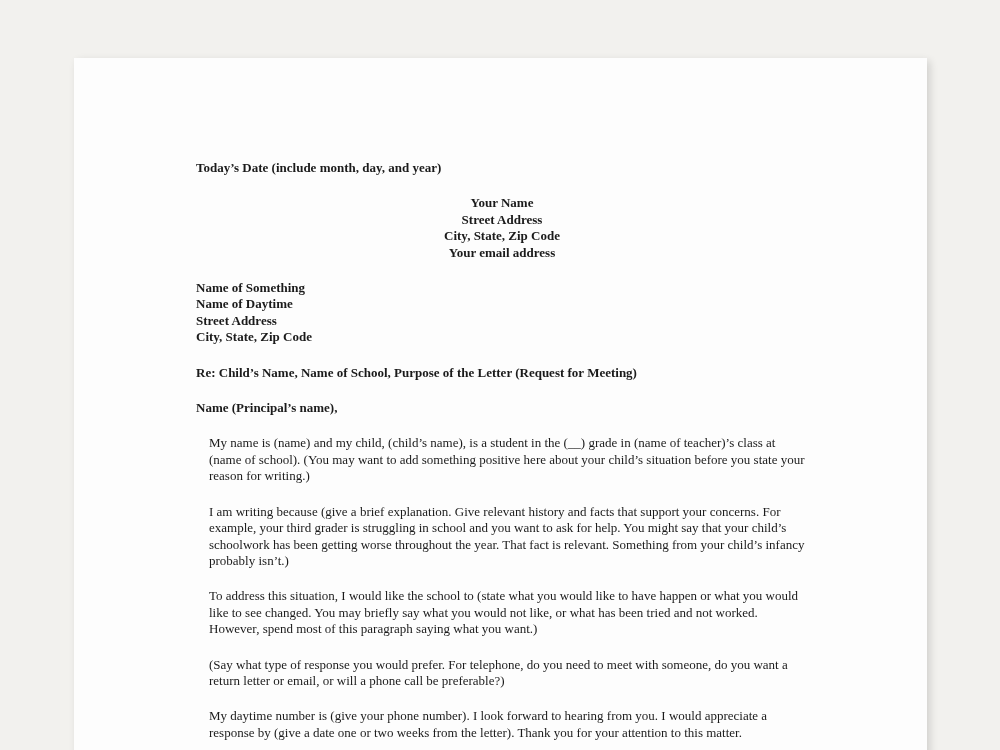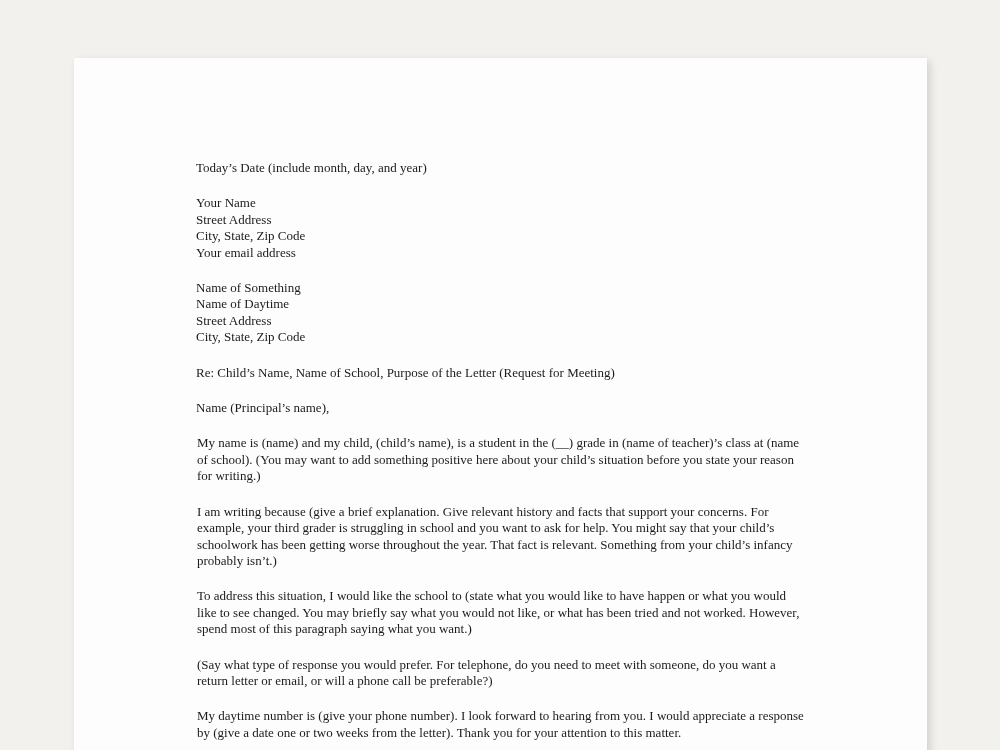--- a/index.html
+++ b/index.html
@@ -28,26 +28,27 @@
     left: 122px;
     top: 102px;
     width: 612px;
     color: #1b1b1b;
     font-size: 13px;
     line-height: 16.4px;
     -webkit-font-smoothing: antialiased;
   }
   .block {
     margin: 0 0 19px 0;
+    font-weight: bold;
   }
   .sender {
-    text-align: left;
+    text-align: center;
   }
   .content p {
-    margin: 0 0 19px 1px;
+    margin: 0 0 19px 13px;
   }
 </style>
 </head>
 <body>
 
 <div class="paper">
   <div class="content">
 
     <div class="block">Today’s Date (include month, day, and year)</div>
 

